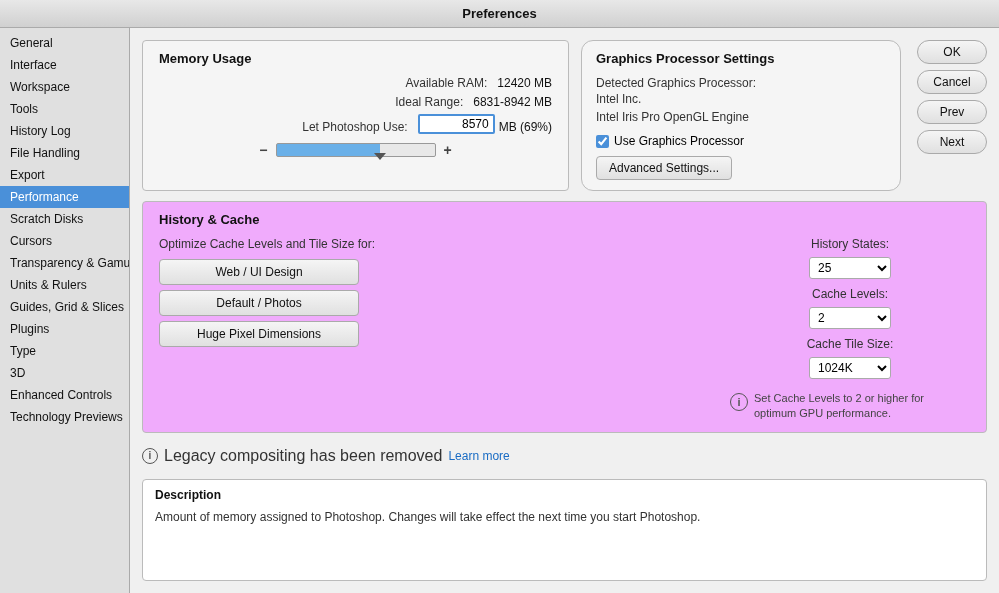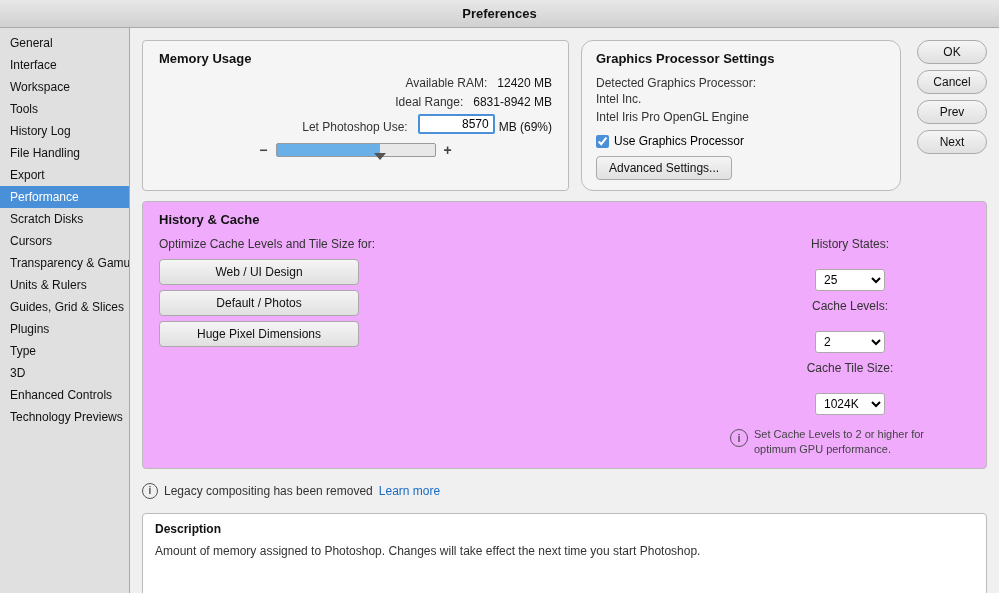--- a/index.html
+++ b/index.html
@@ -250,22 +250,21 @@
     .cache-label {
       color: #333;
       text-align: right;
     }
     .cache-select {
       padding: 2px 4px;
       border: 1px solid #aaa;
       border-radius: 3px;
       background: white;
       font-size: 12px;
-      width: 70px;
-      margin-top: 12px;
+      width: 82px;
     }
     .cache-info-row {
       display: flex;
       align-items: flex-start;
       gap: 6px;
       margin-top: 4px;
     }
     .info-icon {
       width: 18px;
       height: 18px;
@@ -300,21 +299,21 @@
       display: flex;
       align-items: center;
       justify-content: center;
       font-size: 10px;
       font-weight: bold;
       color: #555;
       flex-shrink: 0;
     }
     .legacy-text {
       color: #333;
-      font-size: 12px;
+      font-size: 16px;
     }
     .learn-more-link {
       color: #1a6cc4;
       font-size: 12px;
       cursor: pointer;
       text-decoration: none;
     }
     .description-panel {
       background: white;
       border: 1px solid #bbb;

